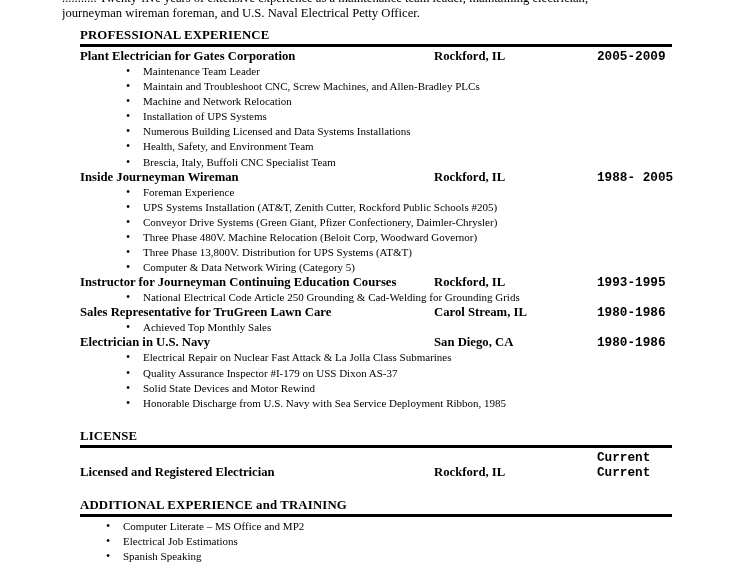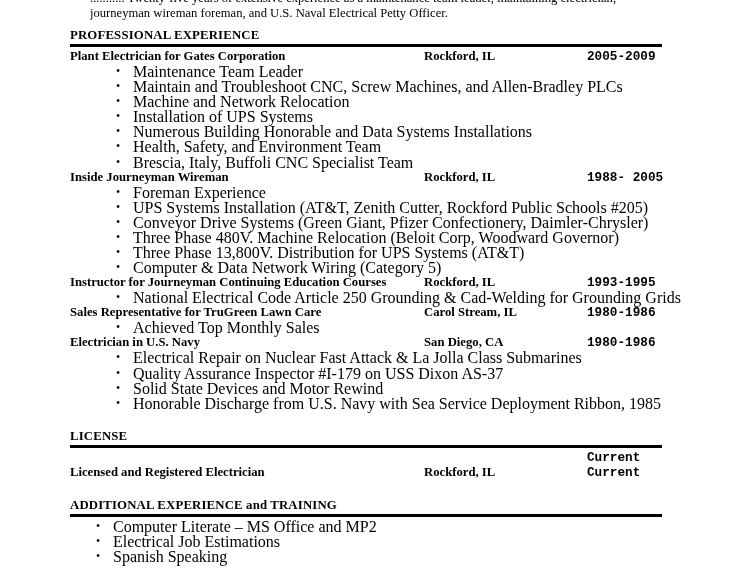--- a/index.html
+++ b/index.html
@@ -29,27 +29,26 @@
     top: -9px;
     width: 612px;
     font-size: 12.6px;
     line-height: 15px;
     text-align: justify;
   }
   .summary .clipped-line {
     display: block;
     white-space: nowrap;
     overflow: hidden;
-    margin-left: 28px;
   }
 
   
   .content {
     position: absolute;
-    left: 70px;
+    left: 80px;
     top: 28px;
     width: 596px;
   }
 
   
   .section-head {
     font-size: 12.8px;
     font-weight: bold;
     letter-spacing: 0.15px;
     line-height: 14px;
@@ -90,21 +89,21 @@
   }
 
   
   ul.bullets {
     list-style: none;
     margin: 0;
     padding: 0;
   }
   ul.bullets > li {
     position: relative;
-    font-size: 16px;
+    font-size: 11px;
     line-height: 15.1px;
     padding-left: 63px;
     white-space: nowrap;
   }
   ul.bullets > li::before {
     content: "\2022";
     position: absolute;
     left: 46px;
     top: 0;
     font-size: 12px;
@@ -136,21 +135,21 @@
     <div class="entry">
       <span class="title">Plant Electrician for Gates Corporation</span>
       <span class="place">Rockford, IL</span>
       <span class="date">2005-2009</span>
     </div>
     <ul class="bullets">
       <li>Maintenance Team Leader</li>
       <li>Maintain and Troubleshoot CNC, Screw Machines, and Allen-Bradley PLCs</li>
       <li>Machine and Network Relocation</li>
       <li>Installation of UPS Systems</li>
-      <li>Numerous Building Honorable and Data Systems Installations</li>
+      <li>Numerous Building Licensed and Data Systems Installations</li>
       <li>Health, Safety, and Environment Team</li>
       <li>Brescia, Italy, Buffoli CNC Specialist Team</li>
     </ul>
 
     <div class="entry">
       <span class="title">Inside Journeyman Wireman</span>
       <span class="place">Rockford, IL</span>
       <span class="date">1988- 2005</span>
     </div>
     <ul class="bullets">

